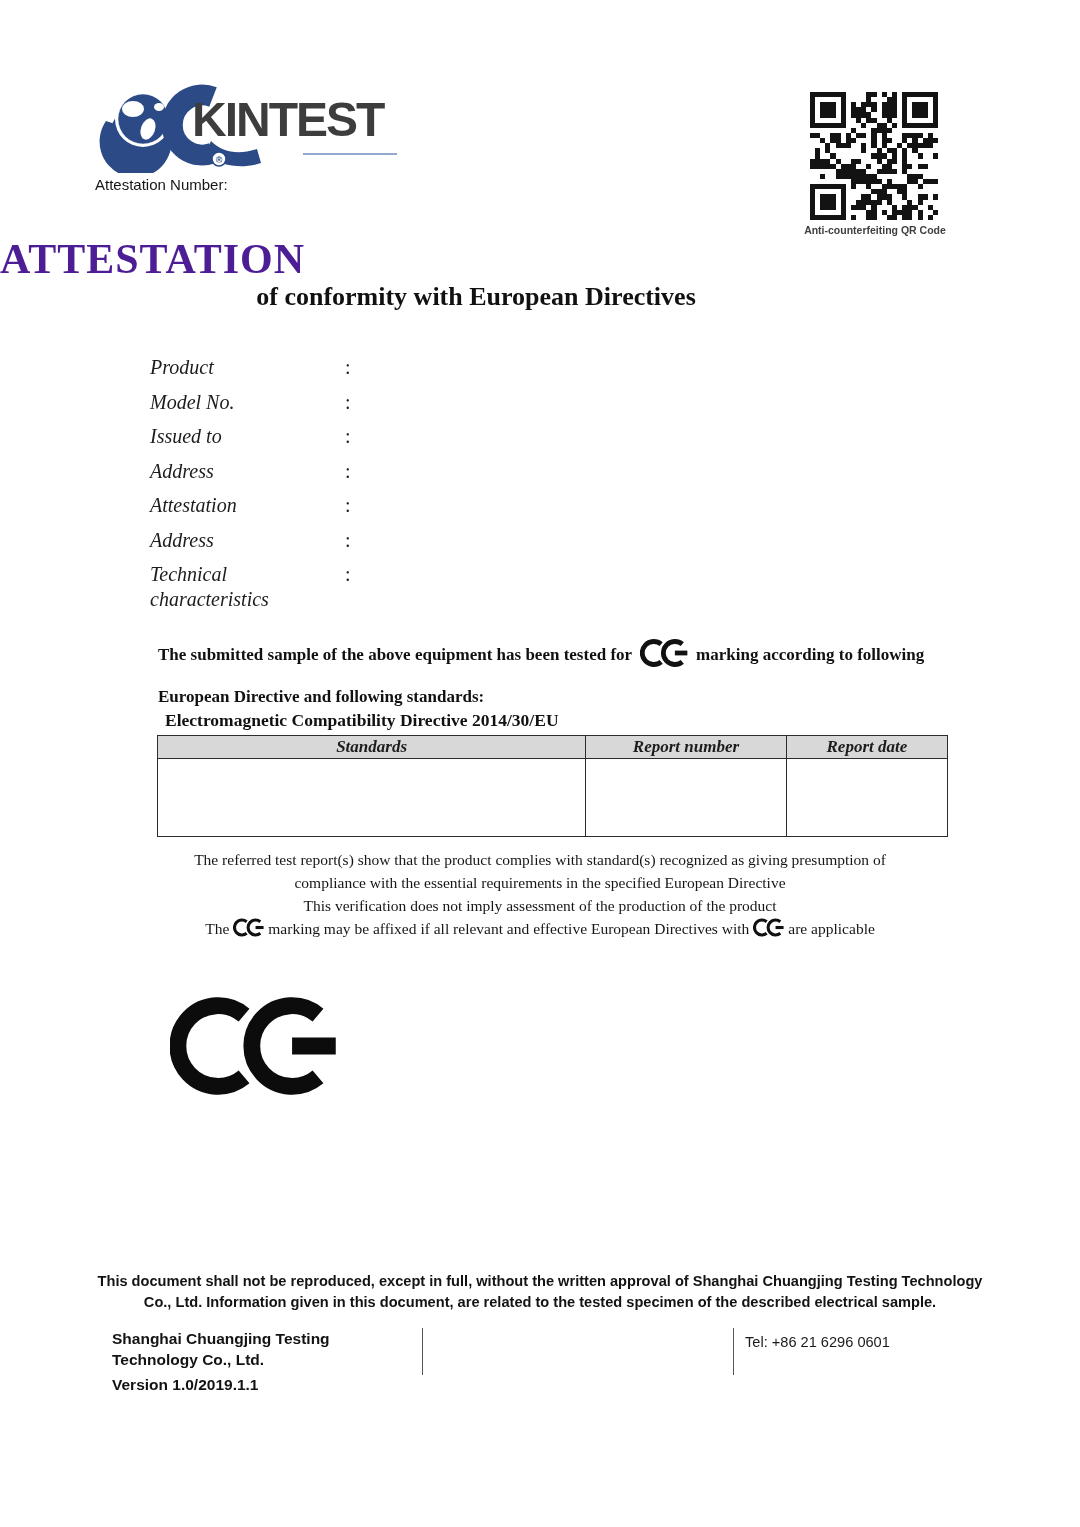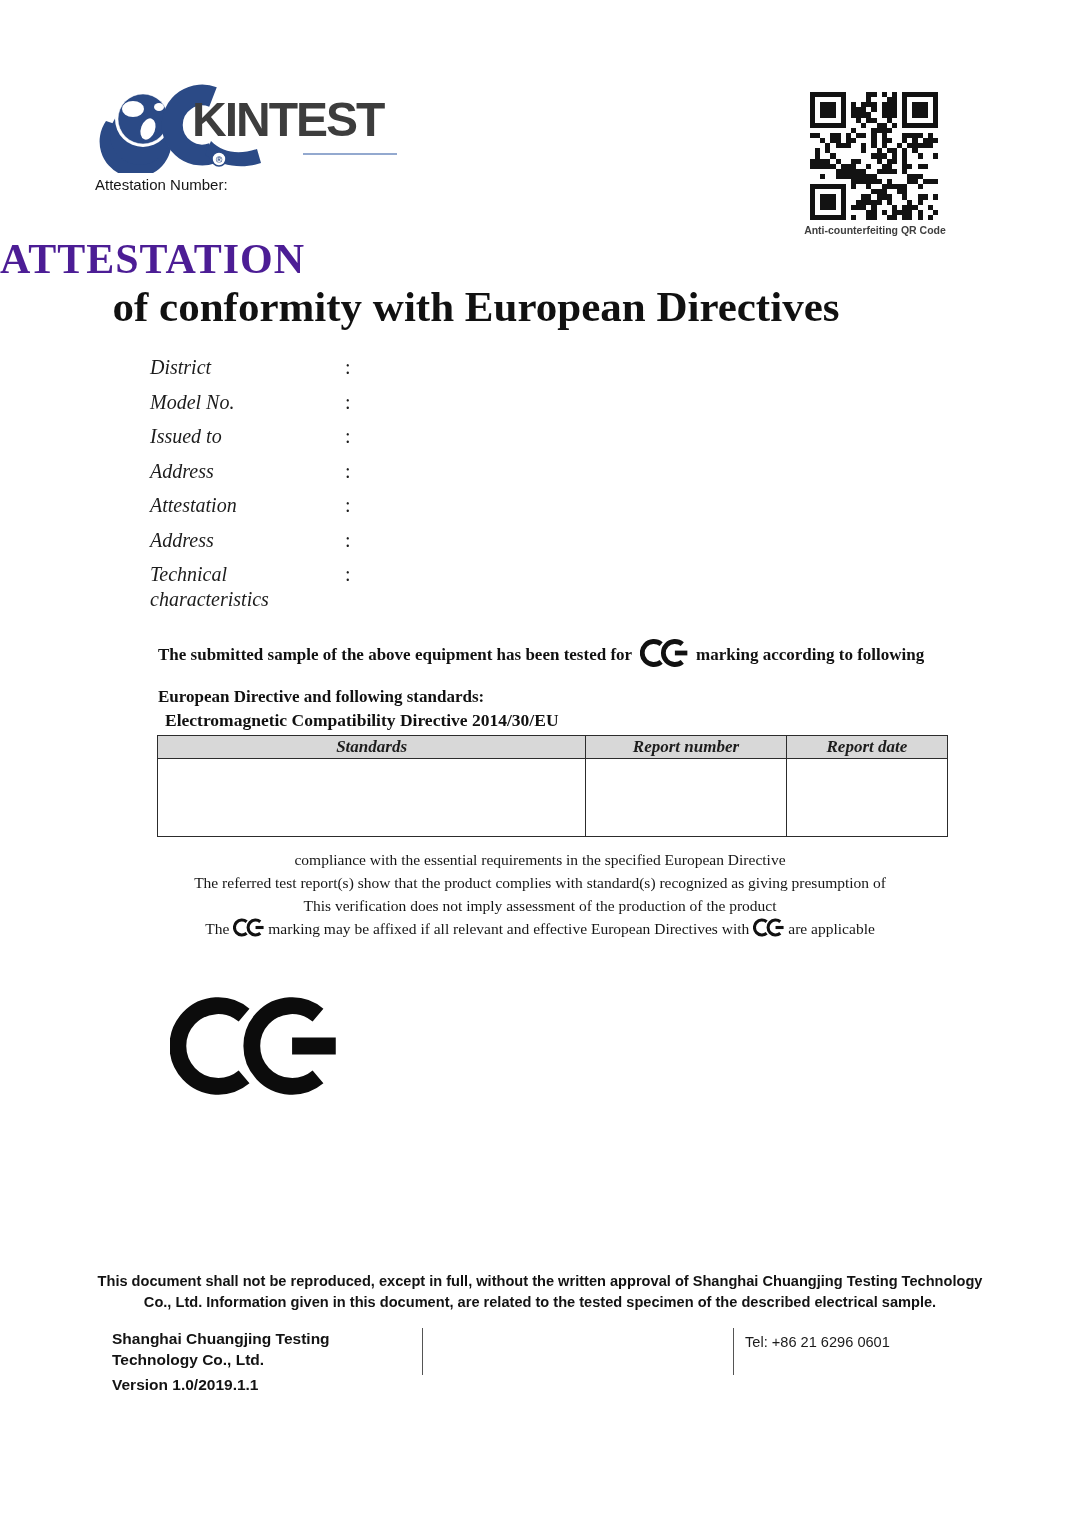--- a/index.html
+++ b/index.html
@@ -23,21 +23,21 @@
   .qr .m{background:#131313;}
   .finder{position:absolute;width:36px;height:36px;border:5px solid #131313;box-sizing:border-box;}
   .finder .dot{width:16px;height:16px;margin:5px;background:#131313;}
   .qr-caption{left:786px;top:224px;width:178px;text-align:center;
     font-family:"Liberation Sans",sans-serif;font-size:10.5px;font-weight:bold;color:#3f3f3f;}
 
   
   .title1{left:0;top:236px;width:892px;text-align:left;font-weight:bold;
     font-size:42px;letter-spacing:1px;line-height:1.1;color:#4c1d95;}
   .title2{left:0;top:283px;width:952px;text-align:center;font-weight:bold;
-    font-size:43px;line-height:1.1;color:#111;}
+    font-size:26px;line-height:1.1;color:#111;}
 
   
   .fields{left:150px;top:355px;width:720px;}
   .field-row{display:grid;grid-template-columns:195px 30px 1fr;min-height:34.5px;
     font-style:italic;font-size:20px;line-height:25px;align-items:start;}
   .field-colon{font-style:normal;}
 
   
   .statement{left:158px;top:637px;width:805px;font-weight:bold;font-size:17px;
     line-height:1.95;color:#111;}
@@ -338,21 +338,21 @@
       <div class="m" style="grid-area:25/22"></div>
       <div class="m" style="grid-area:25/24"></div>
     </div>
   <div class="abs qr-caption">Anti-counterfeiting QR Code</div>
 
   <div class="abs title1">ATTESTATION</div>
   <div class="abs title2">of conformity with European Directives</div>
 
   <div class="abs fields">
     <div class="field-row">
-      <span>District</span>
+      <span>Product</span>
       <span class="field-colon">:</span>
       <span></span>
     </div>
     <div class="field-row">
       <span>Model No.</span>
       <span class="field-colon">:</span>
       <span></span>
     </div>
     <div class="field-row">
       <span>Issued to</span>
@@ -406,22 +406,22 @@
     <tbody>
       <tr>
         <td></td>
         <td></td>
         <td></td>
       </tr>
     </tbody>
   </table>
 
   <div class="abs compliance">
+    <div>The referred test report(s) show that the product complies with standard(s) recognized as giving presumption of</div>
     <div>compliance with the essential requirements in the specified European Directive</div>
-    <div>The referred test report(s) show that the product complies with standard(s) recognized as giving presumption of</div>
     <div>This verification does not imply assessment of the production of the product</div>
     <div>
       <span>The</span><span class="ce-inline-sm"><svg width="31" height="21" viewBox="0 0 300 200">
             <path d="M132.3 44.8 A72 72 0 1 0 132.3 155.2" fill="none" stroke="#111" stroke-width="30"></path>
             <path d="M264.3 44.8 A72 72 0 1 0 264.3 155.2" fill="none" stroke="#111" stroke-width="30"></path>
             <path d="M218 100 H296" stroke="#111" stroke-width="30"></path>
           </svg></span><span>marking may be affixed if all relevant and effective European Directives with</span><span class="ce-inline-sm"><svg width="31" height="21" viewBox="0 0 300 200">
             <path d="M132.3 44.8 A72 72 0 1 0 132.3 155.2" fill="none" stroke="#111" stroke-width="30"></path>
             <path d="M264.3 44.8 A72 72 0 1 0 264.3 155.2" fill="none" stroke="#111" stroke-width="30"></path>
             <path d="M218 100 H296" stroke="#111" stroke-width="30"></path>

